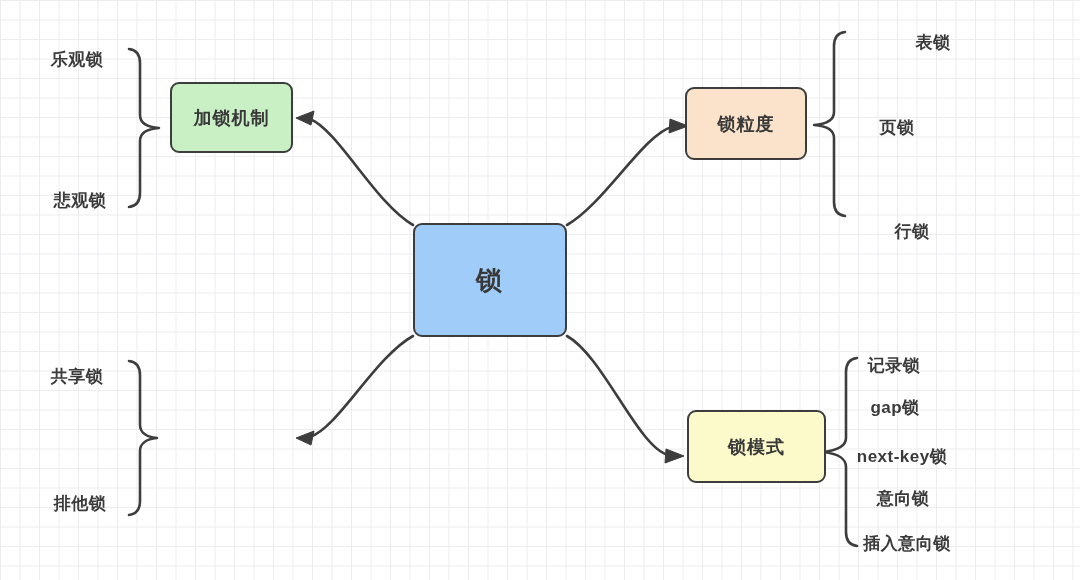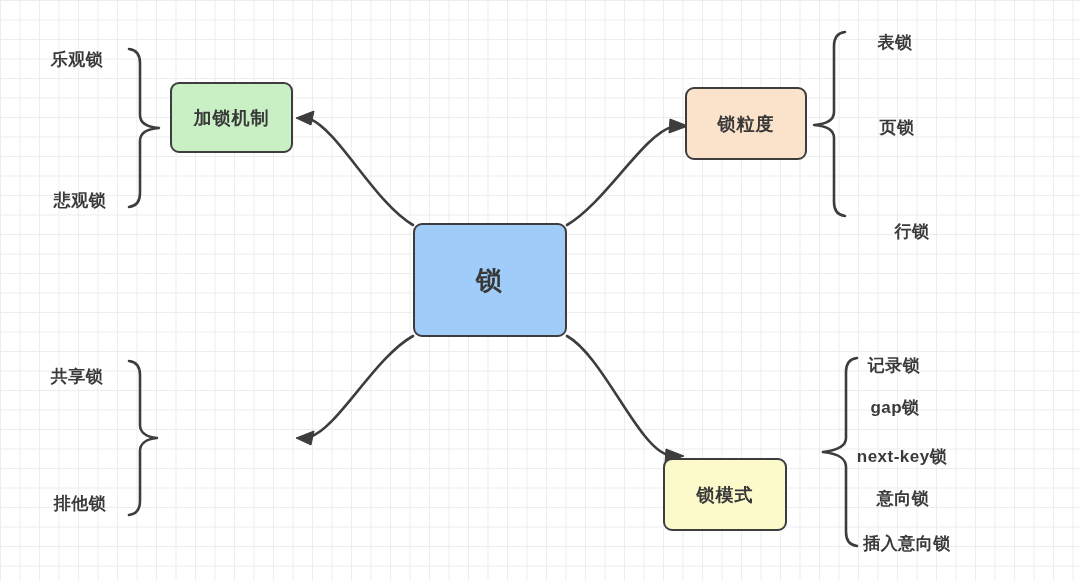--- a/index.html
+++ b/index.html
@@ -87,26 +87,26 @@
     <path class="stroke" d="M 857 358 C 849 359 846 364 846 372 L 846 438 C 846 445 840 450 823 452 C 840 454 846 459 846 467 L 846 532 C 846 540 849 545 857 546"></path>
   </svg>
 
   <div class="node center" style="left: 413px; top: 223px; width: 154px; height: 114px; background-color: rgb(159, 204, 248);">锁</div>
 
   <div class="node" style="left: 170px; top: 82px; width: 123px; height: 71px; background-color: rgb(201, 239, 197);">加锁机制</div>
 
   <div class="node" style="left: 685px; top: 87px; width: 122px; height: 73px; background-color: rgb(251, 227, 203);">锁粒度</div>
 
 
-  <div class="node" style="left: 663px; top: 410px; width: 124px; height: 73px; background-color: rgb(252, 250, 203); margin-top: 48px;">锁模式</div>
+  <div class="node" style="left: 687px; top: 410px; width: 139px; height: 73px; background-color: rgb(252, 250, 203);">锁模式</div>
 
   <div class="leaf" style="left:77px; top:59px;">乐观锁</div>
   <div class="leaf" style="left:80px; top:200px;">悲观锁</div>
 
-  <div class="leaf" style="left:895px; top:42px;">表锁</div>
+  <div class="leaf" style="left:933px; top:42px;">表锁</div>
   <div class="leaf" style="left:897px; top:127px;">页锁</div>
   <div class="leaf" style="left:900px; top:231px;margin-left:12px;">行锁</div>
 
   <div class="leaf" style="left:77px; top:376px;">共享锁</div>
   <div class="leaf" style="left:80px; top:503px;">排他锁</div>
 
   <div class="leaf" style="left:894px; top:365px;">记录锁</div>
   <div class="leaf" style="left:895px; top:407px;">gap锁</div>
   <div class="leaf" style="left:902px; top:456px;">next-key锁</div>
   <div class="leaf" style="left:903px; top:498px;">意向锁</div>

